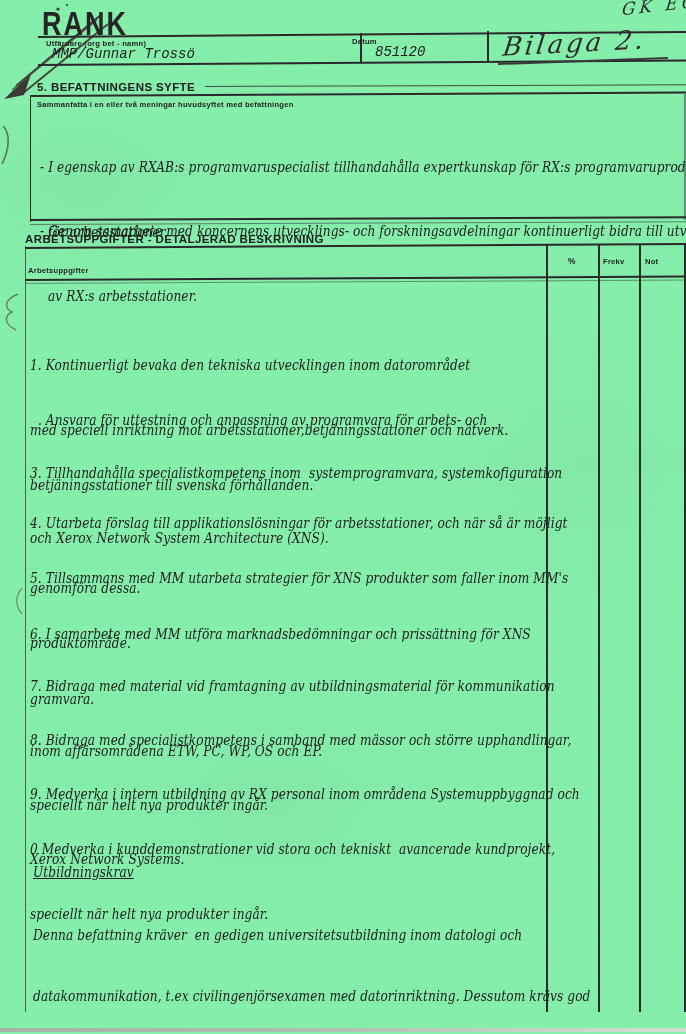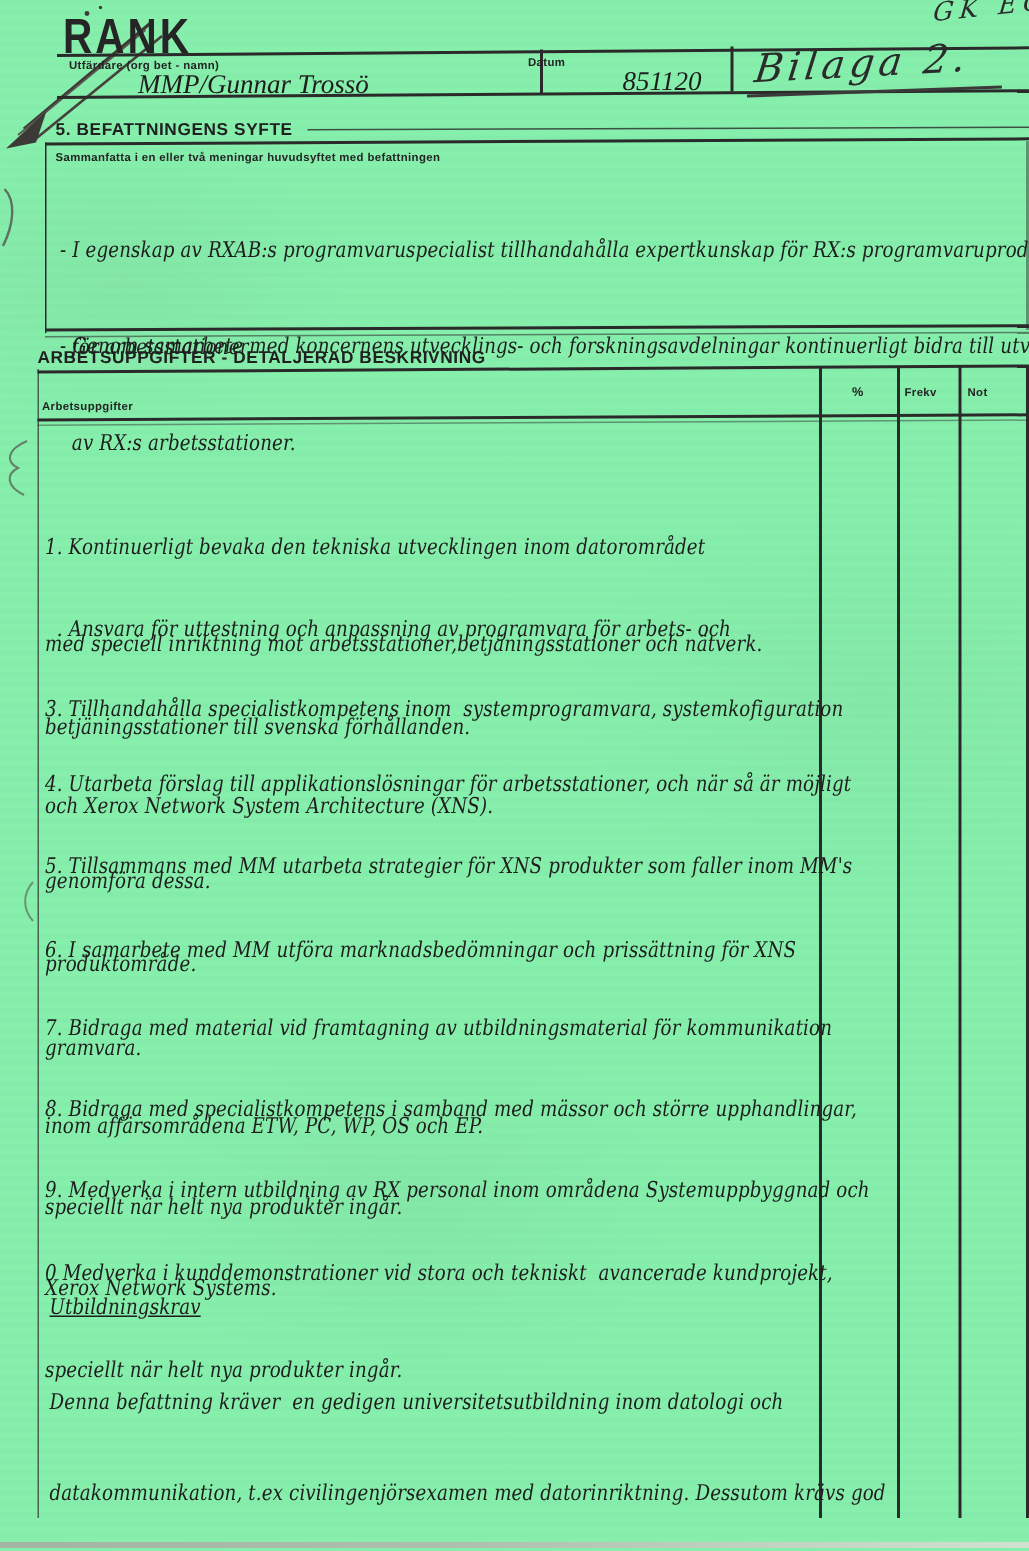--- a/index.html
+++ b/index.html
@@ -20,22 +20,22 @@
   .hline{position:absolute;background:#2a2a2a;height:1.5px;transform-origin:0 50%;}
   .vline{position:absolute;background:#2a2a2a;width:1.6px;}
   .flabel{position:absolute;font-size:7.6px;font-weight:bold;letter-spacing:0.25px;color:#242424;}
   .shead{position:absolute;font-weight:bold;letter-spacing:0.4px;color:#202020;}
   .typed{
     position:absolute;font-family:"DejaVu Serif","Liberation Serif",serif;font-style:italic;
     font-size:14.5px;line-height:21.6px;white-space:pre;color:#1d1d1d;
     transform:scaleX(0.84);transform-origin:0 0;letter-spacing:0.1px;
   }
   .typed-plain{
-    position:absolute;font-family:Liberation Serif, serif;font-style:italic;
-    font-size:18px;white-space:pre;color:#1d1d1d;margin-left:40px;
+    position:absolute;font-family:Liberation Mono, monospace;font-style:italic;
+    font-size:14px;white-space:pre;color:#1d1d1d;
   }
   .hand{
     position:absolute;font-family:"DejaVu Serif","Liberation Serif",serif;font-style:italic;
     color:#2b2b2b;white-space:pre;
   }
   .logo{
     position:absolute;left:42px;top:6px;font-size:27px;font-weight:bold;letter-spacing:2px;
     transform:scaleY(1.22);transform-origin:0 0;color:#252525;
   }
   .doc-title{position:absolute;left:368px;top:13px;font-size:13.5px;font-weight:bold;letter-spacing:0.3px;color:#161616;}

